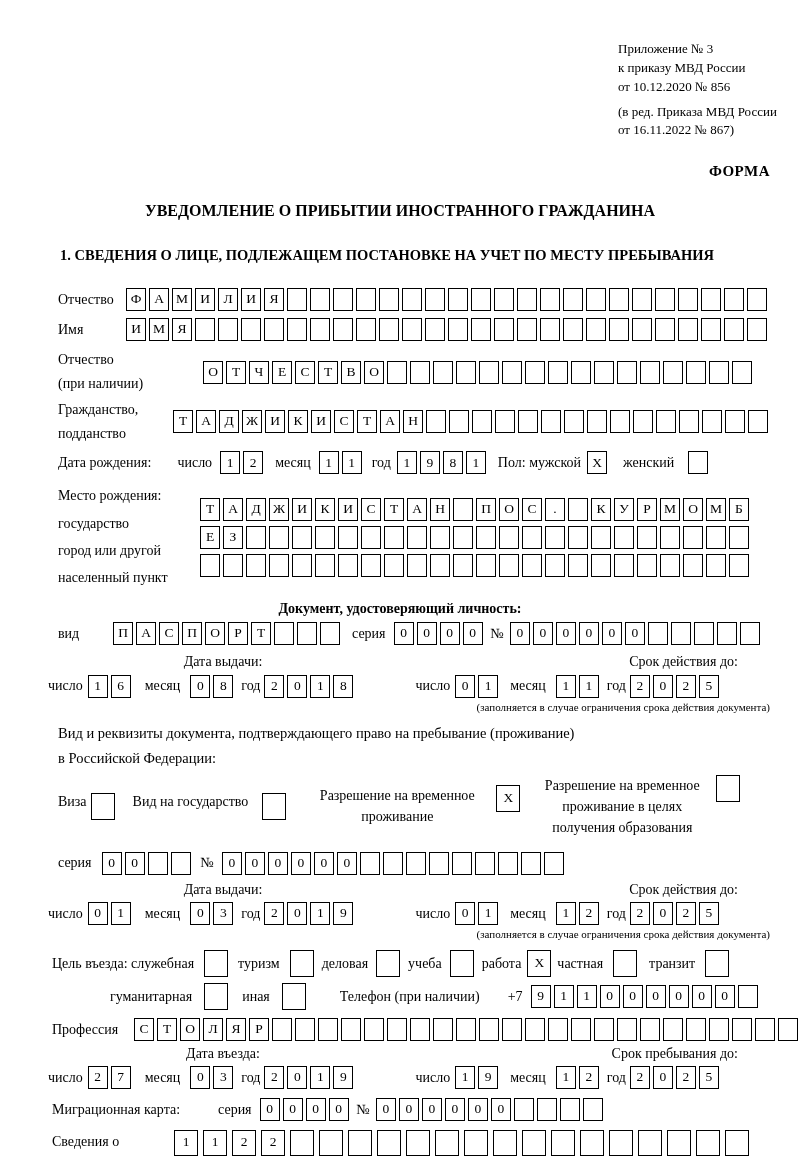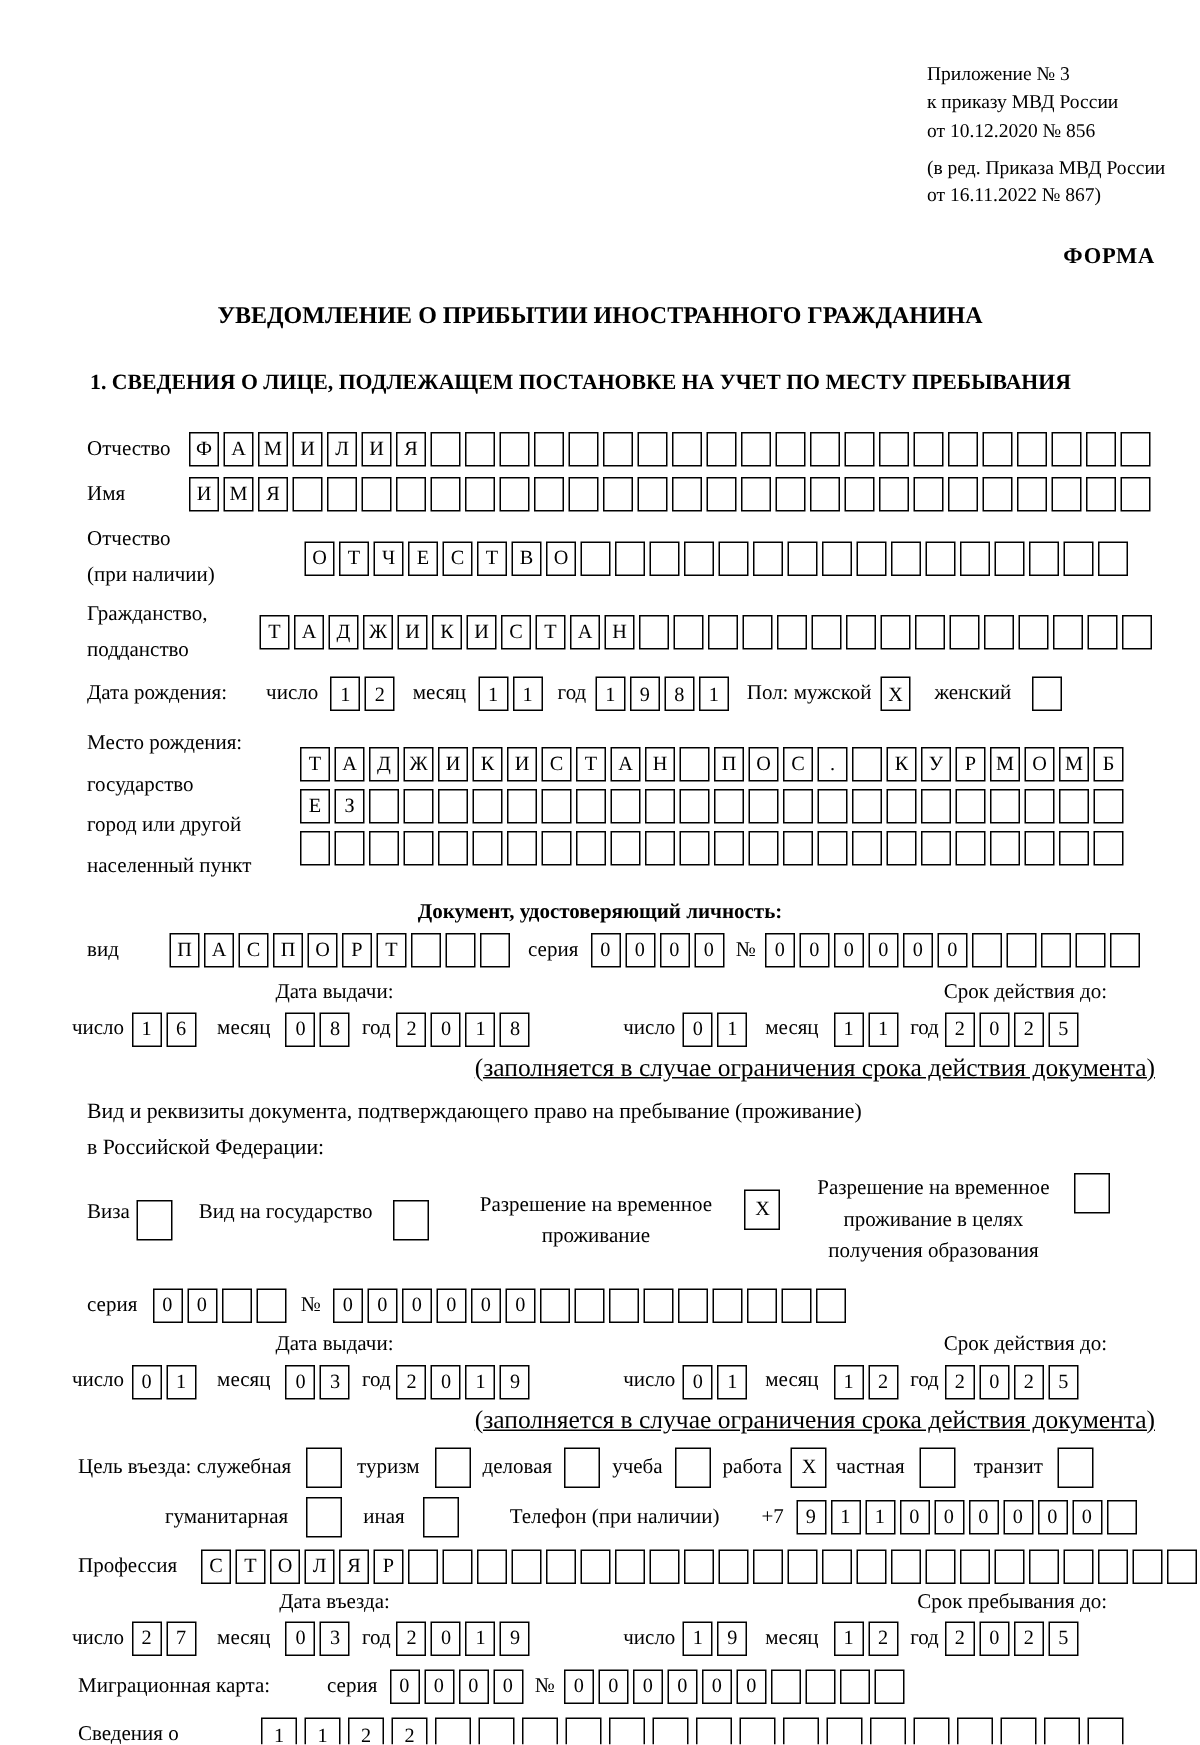--- a/index.html
+++ b/index.html
@@ -24,21 +24,21 @@
     display:flex;align-items:center;justify-content:center;
     font-size:13.5px;font-weight:normal;background:#fff;
   }
   .cells.wide .cell{width:24px;height:26px;margin-right:2px;}
   .cells.cb .cell{width:24px;height:27px;}
   .colstack{display:flex;flex-direction:column;gap:5px;}
   .dochdr{margin-top:8px;text-align:center;font-weight:bold;font-size:14px;}
   .twocol{display:flex;margin:8px 0 0 58px;font-size:14px;}
   .twocol .c1{width:330px;text-align:center;}
   .twocol .c2{width:330px;text-align:right;margin-left:20px;}
-  .note{margin:3px 30px 0 0;text-align:right;font-size:17px;text-decoration:underline;}
+  .note{margin:3px 30px 0 0;text-align:right;font-size:11px;}
   .para{margin:10px 0 0 58px;font-size:14.5px;}
   .ckgroup{display:flex;align-items:flex-start;}
   .cklabel{text-align:center;line-height:1.5;}
 </style>
 </head>
 <body>
 
 <div class="page">
 
   <div class="appendix">

